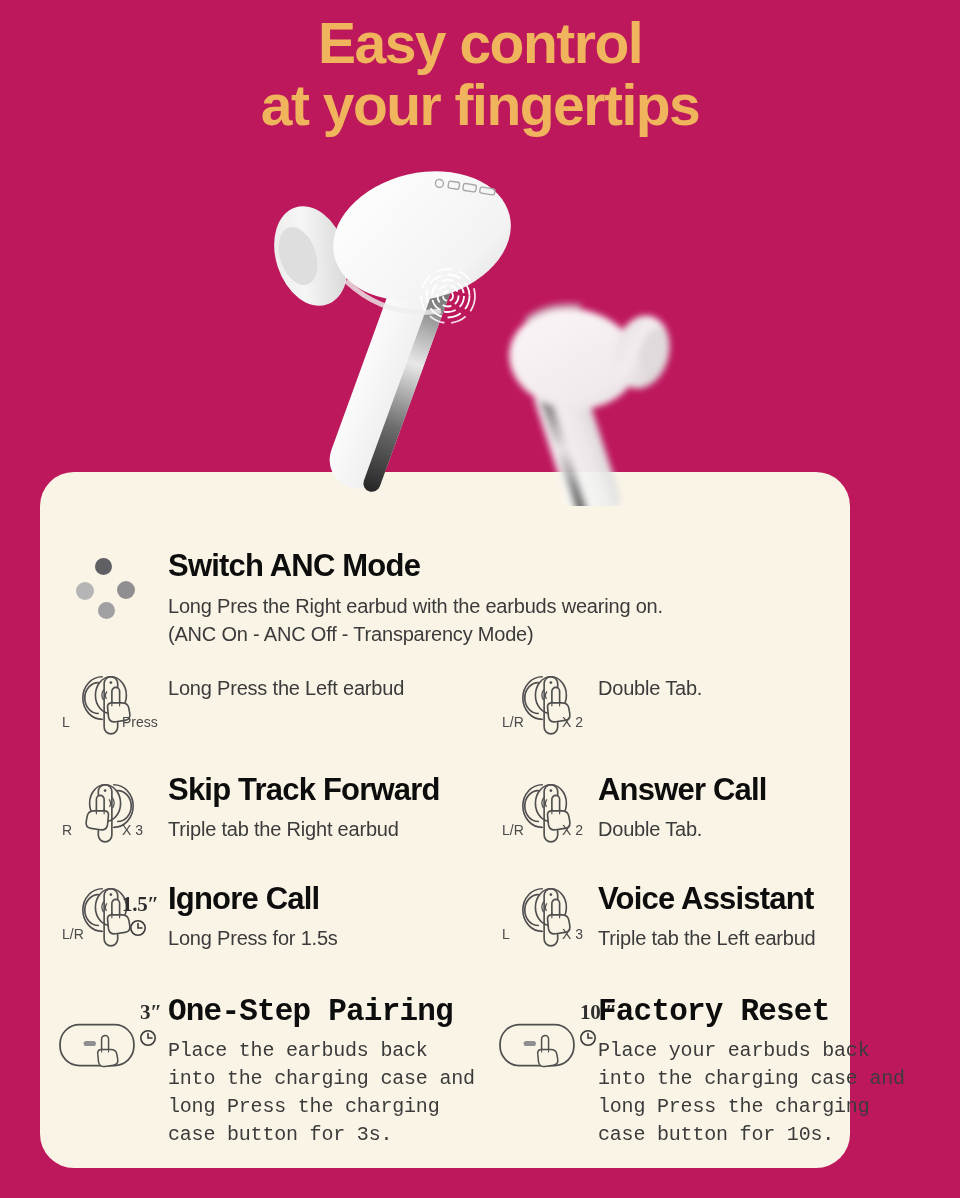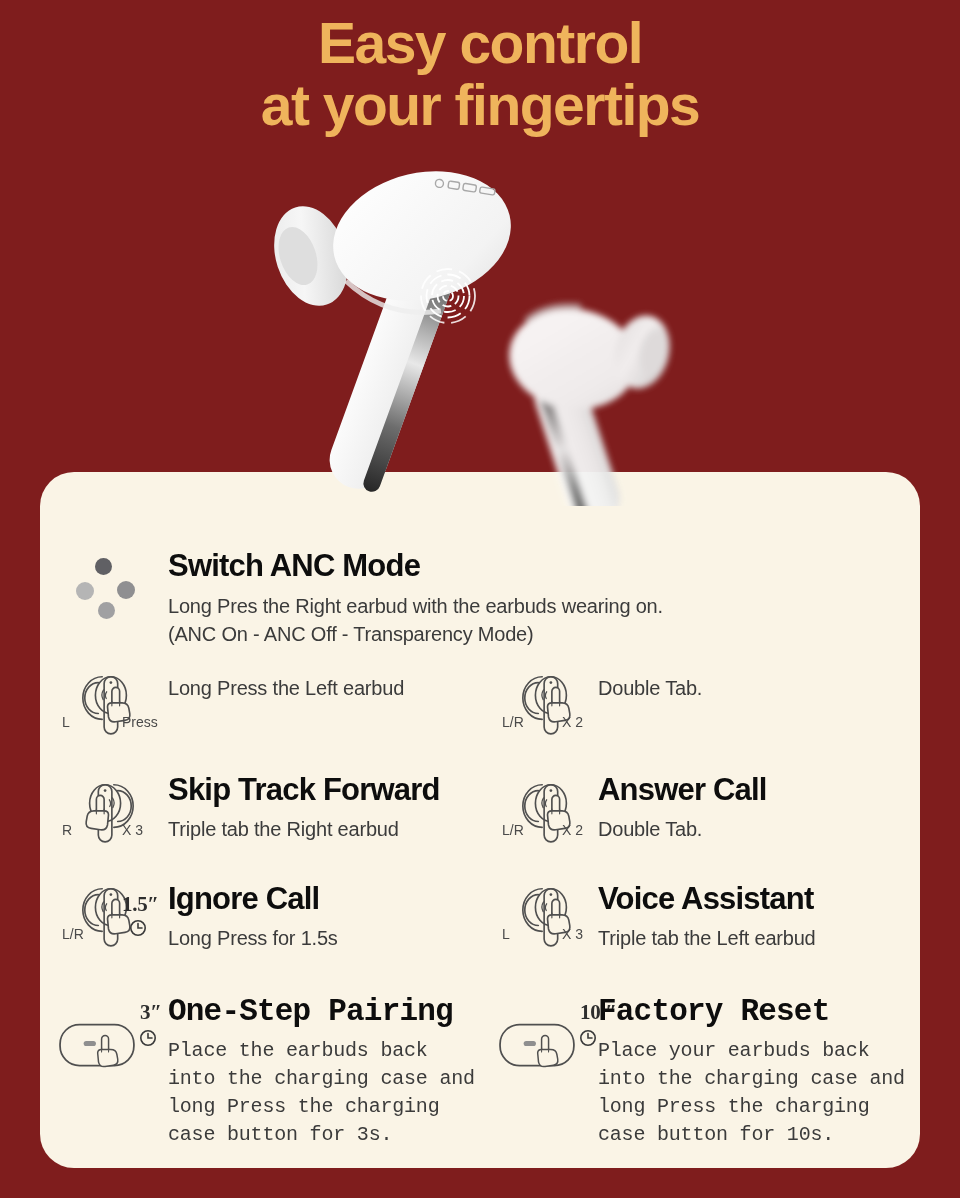--- a/index.html
+++ b/index.html
@@ -6,31 +6,31 @@
     --accent:#EFB45C;
     --panel:#FAF4E6;
     --ink:#0d0d0d;
     --body:#3b3b3b;
     --line:#4f4f4f;
     --lab:#4a4a4a;
   }
   *{margin:0;padding:0;box-sizing:border-box;}
   html,body{background:#fff;}
   body{font-family:"Liberation Sans", sans-serif;}
-  .page{position:relative;width:960px;height:1198px;background:#7f1d1d;overflow:hidden;margin:0 auto;}
+  .page{position:relative;width:960px;height:1198px;background:#be185d;overflow:hidden;margin:0 auto;}
 
   
   .hero-title{position:absolute;top:12px;left:0;width:960px;text-align:center;
     font-size:57px;line-height:62px;font-weight:bold;color:var(--accent);letter-spacing:-1.5px;}
 
   
   .hero-art{position:absolute;left:226px;top:156px;width:524px;height:350px;z-index:3;}
 
   
-  .panel{position:absolute;left:40px;top:472px;width:880px;height:696px;background:var(--panel);
+  .panel{position:absolute;left:40px;top:472px;width:810px;height:696px;background:var(--panel);
     border-radius:34px;z-index:1;}
 
   .cell-txt{position:absolute;}
   .cell-txt h3{font-size:31px;font-weight:bold;color:var(--ink);letter-spacing:-0.8px;line-height:34px;}
   .cell-txt p{font-size:20px;color:var(--body);line-height:26.5px;letter-spacing:-0.2px;margin-top:9px;}
   .cell-txt.wrapped p{width:312px;margin-top:8px;line-height:28px;}
 
   .icon-box{position:absolute;width:112px;height:80px;}
   .icon-box svg.bud-svg{position:absolute;left:20px;top:0;width:60px;height:72px;}
   .icon-box .lab{position:absolute;top:50px;font-size:14px;color:var(--lab);}

